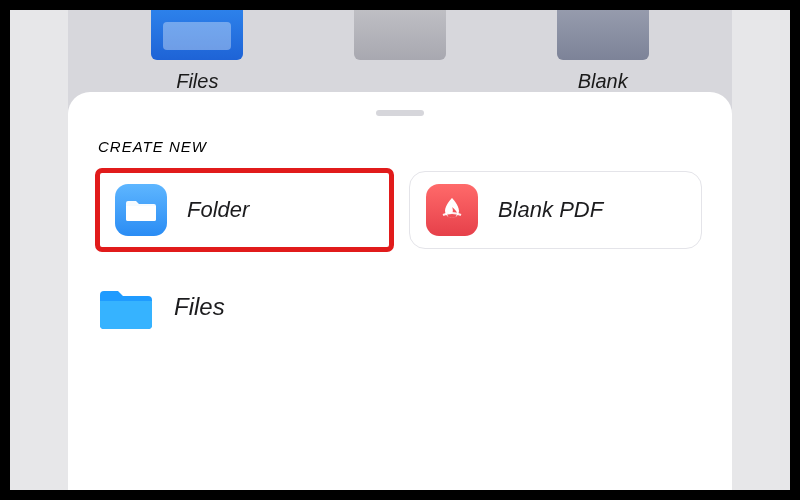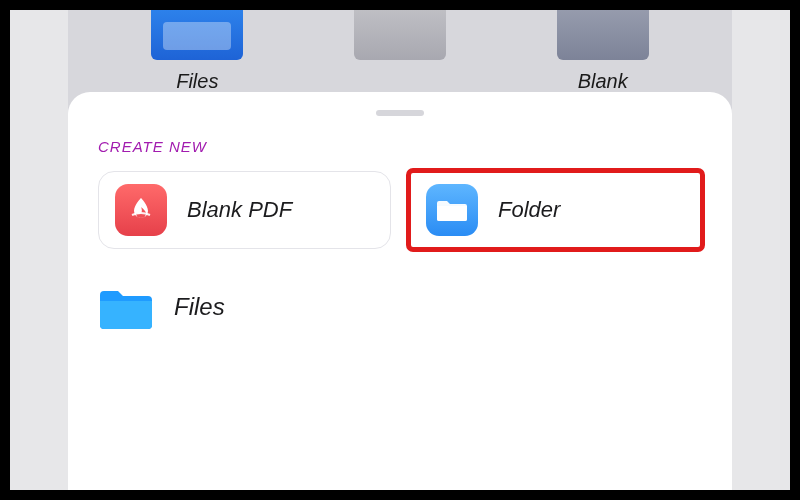--- a/index.html
+++ b/index.html
@@ -87,21 +87,21 @@
   .grabber {
     width: 48px;
     height: 6px;
     background: #d6d6db;
     border-radius: 3px;
     margin: 0 auto 22px auto;
   }
   .section-title {
     font-size: 15px;
     letter-spacing: 1px;
-    color: #a21caf;
+    color: #000000;
     text-transform: uppercase;
     margin-bottom: 16px;
     font-weight: 400;
   }
   .grid {
     display: grid;
     grid-template-columns: 1fr 1fr;
     gap: 18px;
     margin-bottom: 30px;
   }
@@ -174,42 +174,42 @@
         <div class="bg-label">Blank</div>
       </div>
     </div>
 
     <div class="sheet">
       <div class="grabber"></div>
 
       <div class="section-title">CREATE NEW</div>
 
       <div class="grid">
+
+        <div class="tile highlight">
+          <div class="tile-icon ic-folder">
+            <svg width="30" height="24" viewBox="0 0 30 24">
+              <path d="M2 3 h8 l3 3 h15 a2 2 0 0 1 2 2 v13 a2 2 0 0 1 -2 2 H2 a2 2 0 0 1 -2 -2 V5 a2 2 0 0 1 2 -2 z" fill="#ffffff" opacity="0.95"></path>
+              <path d="M0 8 h30 v13 a2 2 0 0 1 -2 2 H2 a2 2 0 0 1 -2 -2 z" fill="#ffffff"></path>
+            </svg>
+          </div>
+          <div class="tile-label">Folder</div>
+        </div>
 
         <div class="tile">
           <div class="tile-icon ic-pdf">
             <svg width="30" height="30" viewBox="0 0 30 30">
               <path d="M15 3 C15 3 8 10 8 16 a7 7 0 0 0 14 0 C22 10 15 3 15 3 Z
                        M15 23 c-3 0 -5 -2 -5 -5 c0 0 3 2 5 0 c2 -2 0 -6 0 -6 s5 4 5 6 c0 3 -2 5 -5 5 z" fill="#ffffff"></path>
               <path d="M6 20 q9 -4 18 0" stroke="#ffffff" stroke-width="2" fill="none" opacity="0.9"></path>
             </svg>
           </div>
           <div class="tile-label">Blank PDF</div>
         </div>
 
-        <div class="tile highlight">
-          <div class="tile-icon ic-folder">
-            <svg width="30" height="24" viewBox="0 0 30 24">
-              <path d="M2 3 h8 l3 3 h15 a2 2 0 0 1 2 2 v13 a2 2 0 0 1 -2 2 H2 a2 2 0 0 1 -2 -2 V5 a2 2 0 0 1 2 -2 z" fill="#ffffff" opacity="0.95"></path>
-              <path d="M0 8 h30 v13 a2 2 0 0 1 -2 2 H2 a2 2 0 0 1 -2 -2 z" fill="#ffffff"></path>
-            </svg>
-          </div>
-          <div class="tile-label">Folder</div>
-        </div>
-
 
       </div>
 
 
       <div class="import-row">
         <div class="import-icon">
           <svg width="52" height="44" viewBox="0 0 52 44">
             <path d="M4 6 h14 l5 5 h25 a4 4 0 0 1 4 4 v25 a4 4 0 0 1 -4 4 H4 a4 4 0 0 1 -4 -4 V10 a4 4 0 0 1 4 -4 z" fill="#1f9bff"></path>
             <path d="M0 16 h52 v24 a4 4 0 0 1 -4 4 H4 a4 4 0 0 1 -4 -4 z" fill="#36b3ff"></path>
           </svg>

